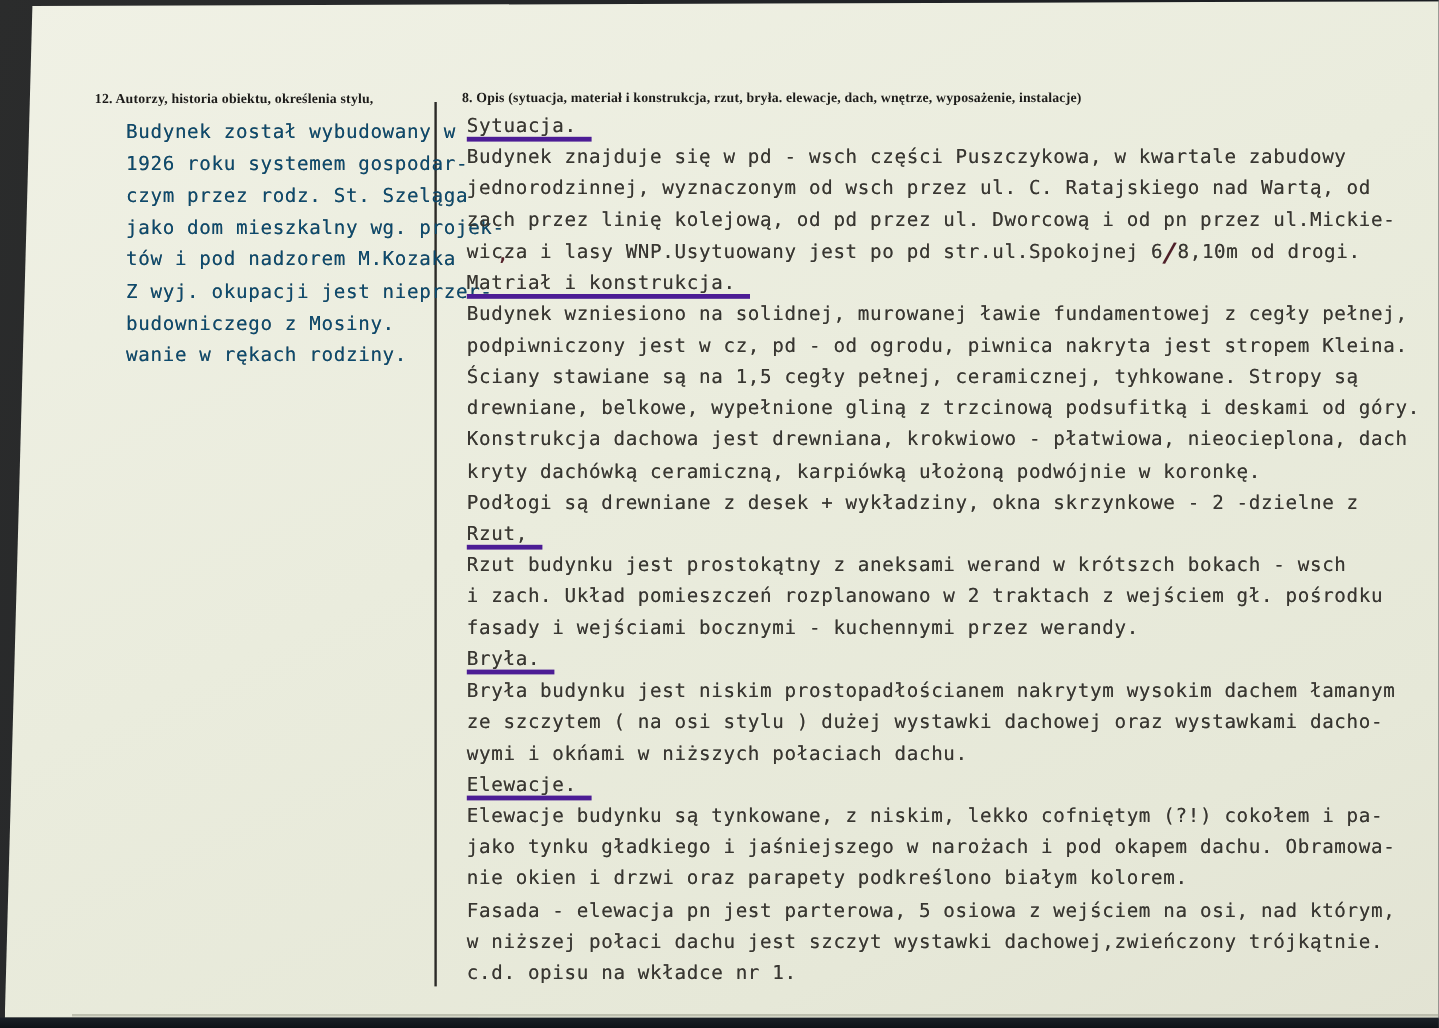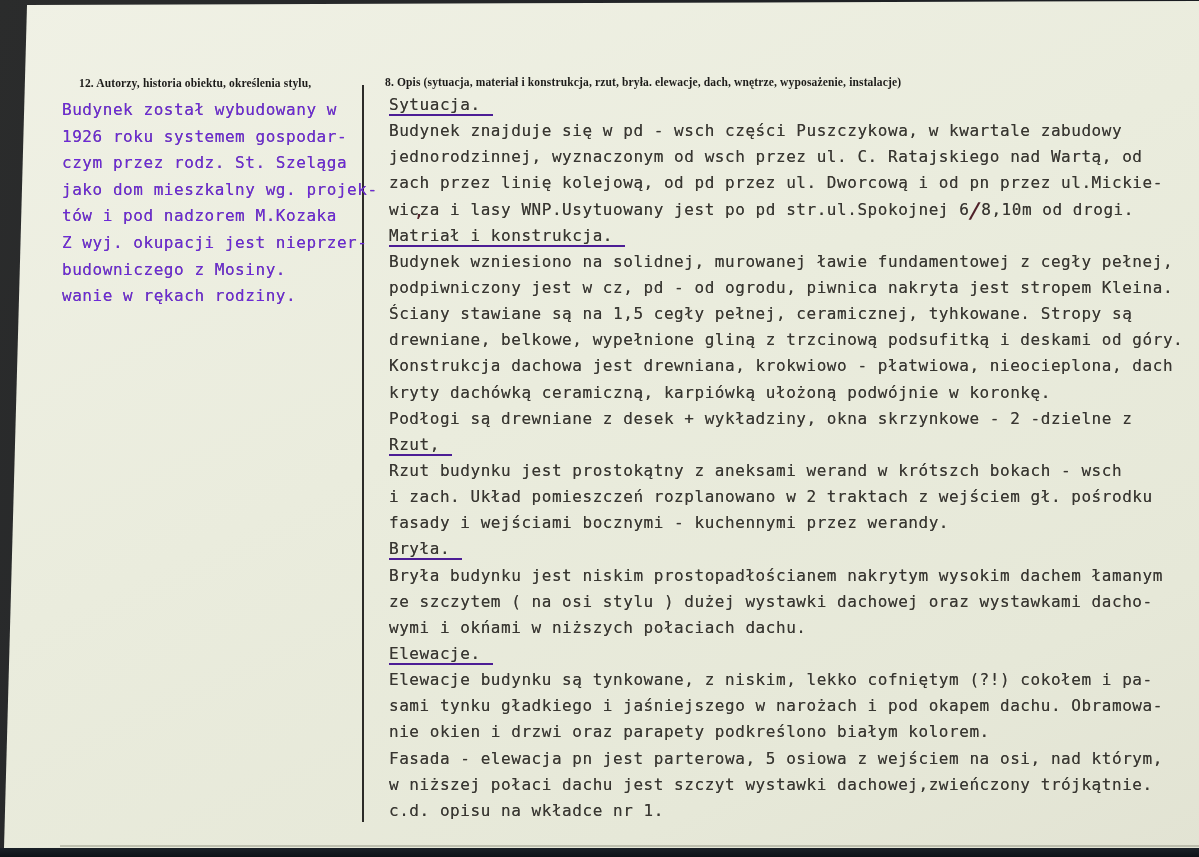--- a/index.html
+++ b/index.html
@@ -33,23 +33,23 @@
   #label-12{left:79px;top:77px;}
   #label-13{left:385px;top:76px;}
   .text-col{position:absolute;}
   #col-12{left:62px;top:97px;width:318px;}
   #col-13{left:389px;top:92px;width:800px;}
   .line{
     white-space:pre;height:26.15px;line-height:26.15px;
     font-size:16px;letter-spacing:.55px;color:#383631;
     text-shadow:0 0 .5px rgba(46,44,40,.65);
   }
-  #col-12 .line{height:26.6px;line-height:26.6px;color:#6d28d9;}
+  #col-12 .line{height:26.6px;line-height:26.6px;color:#0c4a6e;margin-left:43px;}
   .seg-heading{
-    border-bottom:2px solid #4c1d95;padding-right:12px;padding-bottom:0;
+    border-bottom:4px solid #4c1d95;padding-right:12px;padding-bottom:0;
   }
   .seg-red{
     display:inline-block;color:#4f2029;font-weight:700;font-size:22px;
     line-height:16px;transform:translateY(3px) rotate(4deg);
     text-shadow:none;margin:0 -1px;
   }
   .annotation{
     position:absolute;color:#56242d;font-weight:700;font-size:15px;
     line-height:10px;
   }
@@ -92,21 +92,21 @@
     <div class="line"><span class="seg-heading">Rzut,</span></div>
     <div class="line"><span class="seg-plain">Rzut budynku jest prostokątny z aneksami werand w krótszch bokach - wsch</span></div>
     <div class="line"><span class="seg-plain">i zach. Układ pomieszczeń rozplanowano w 2 traktach z wejściem gł. pośrodku</span></div>
     <div class="line"><span class="seg-plain">fasady i wejściami bocznymi - kuchennymi przez werandy.</span></div>
     <div class="line"><span class="seg-heading">Bryła.</span></div>
     <div class="line"><span class="seg-plain">Bryła budynku jest niskim prostopadłościanem nakrytym wysokim dachem łamanym</span></div>
     <div class="line"><span class="seg-plain">ze szczytem ( na osi stylu ) dużej wystawki dachowej oraz wystawkami dacho-</span></div>
     <div class="line"><span class="seg-plain">wymi i okńami w niższych połaciach dachu.</span></div>
     <div class="line"><span class="seg-heading">Elewacje.</span></div>
     <div class="line"><span class="seg-plain">Elewacje budynku są tynkowane, z niskim, lekko cofniętym (?!) cokołem i pa-</span></div>
-    <div class="line"><span class="seg-plain">sami tynku gładkiego i jaśniejszego w narożach i pod okapem dachu. Obramowa-</span></div>
+    <div class="line"><span class="seg-plain">jako tynku gładkiego i jaśniejszego w narożach i pod okapem dachu. Obramowa-</span></div>
     <div class="line"><span class="seg-plain">nie okien i drzwi oraz parapety podkreślono białym kolorem.</span></div>
     <div class="line"><span class="seg-plain">Fasada - elewacja pn jest parterowa, 5 osiowa z wejściem na osi, nad którym,</span></div>
     <div class="line"><span class="seg-plain">w niższej połaci dachu jest szczyt wystawki dachowej,zwieńczony trójkątnie.</span></div>
     <div class="line"><span class="seg-plain">c.d. opisu na wkładce nr 1.</span></div>
   </div>
 
 <div id="annotation-layer">
     <div class="annotation" style="left: 414px; top: 216px;">ʼ</div>
   </div>
 

